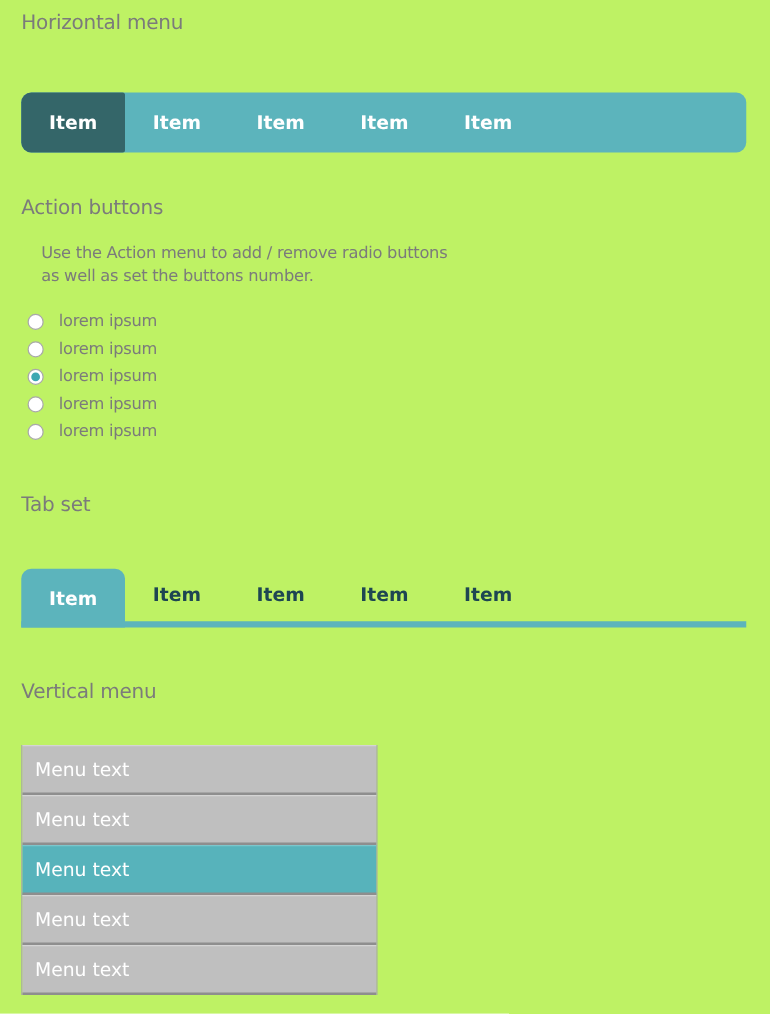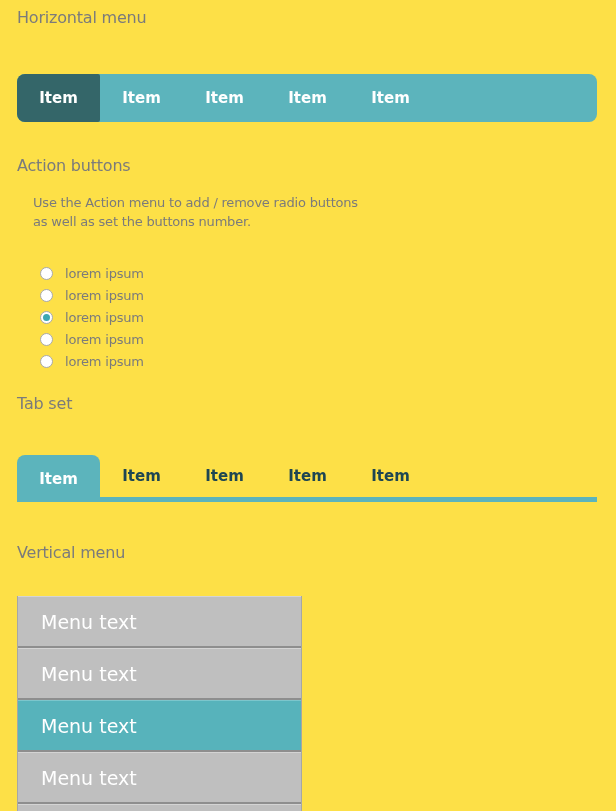--- a/index.html
+++ b/index.html
@@ -1,21 +1,21 @@
 <!DOCTYPE html>
 <html><head>
 <meta charset="utf-8">
 <style>
   * { box-sizing: border-box; margin: 0; padding: 0; }
   html, body { background: #ffffff; }
   body { font-family: "DejaVu Sans", "Liberation Sans", sans-serif; }
   .page {
     position: relative;
     width: 616px; height: 811px;
-    background: #fde047;
+    background: #bef264;
     overflow: hidden;
   }
   .sec-title {
     position: absolute; left: 17px;
     font-size: 16px; color: #7b7b7b;
     letter-spacing: -0.2px;
   }
   .sec-desc {
     position: absolute; left: 17px;
     font-size: 13px; color: #7b7b7b;
@@ -34,21 +34,21 @@
     display: flex; align-items: center; justify-content: center;
     color: #ffffff; font-size: 15px; font-weight: bold;
     cursor: pointer;
   }
   .hmenu-item.active {
     background: #346669;
     border-radius: 8px 2px 2px 8px;
   }
 
   
-  .radio-group { position: absolute; left: 40px; top: 246px; margin-top: 16px; }
+  .radio-group { position: absolute; left: 22px; top: 246px; }
   .radio-row {
     height: 22px; display: flex; align-items: center;
     cursor: pointer;
   }
   .radio-circle {
     width: 13px; height: 13px;
     border: 1px solid #a9a9a9; border-radius: 50%;
     background: #ffffff;
     display: flex; align-items: center; justify-content: center;
     flex: none;
@@ -86,27 +86,27 @@
   }
 
   
   .vmenu {
     position: absolute; left: 17px; top: 596px;
     width: 285px;
     border-left: 1px solid #a6a6a6;
     border-right: 1px solid #a6a6a6;
   }
   .vmenu-item {
-    height: 52px;
+    height: 40px;
     background: #bfbfbf;
     border-top: 1px solid #d4d4d4;
     border-bottom: 2px solid #8e8e8e;
     display: flex; align-items: center;
-    padding-left: 23px;
-    color: #ffffff; font-size: 19px;
+    padding-left: 10px;
+    color: #ffffff; font-size: 15px;
     cursor: pointer;
   }
   .vmenu-item.active {
     background: #57b3bb;
     border-top-color: #7cc6cc;
     border-bottom-color: #8e8e8e;
   }
 </style>
 </head>
 <body>

